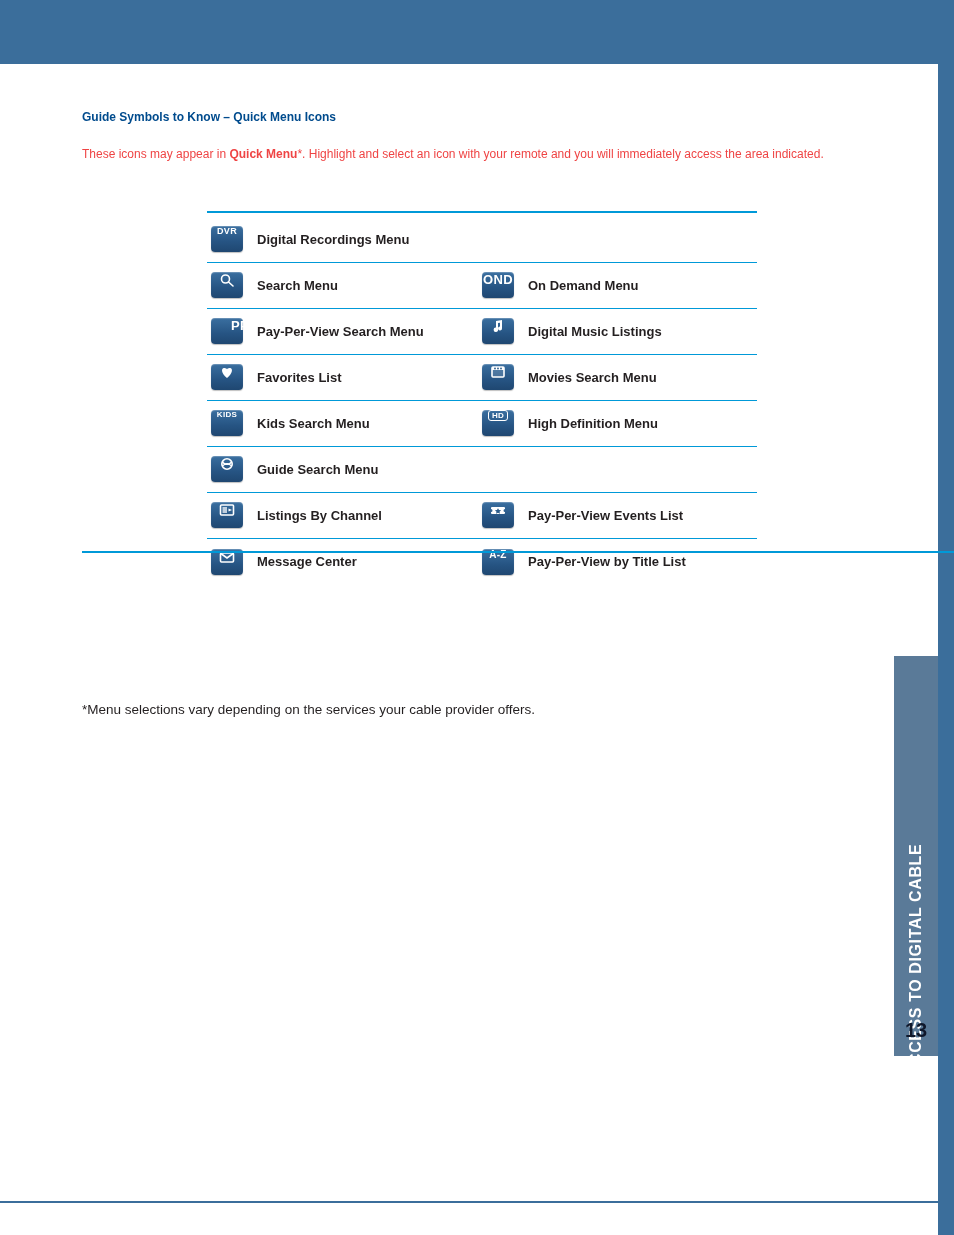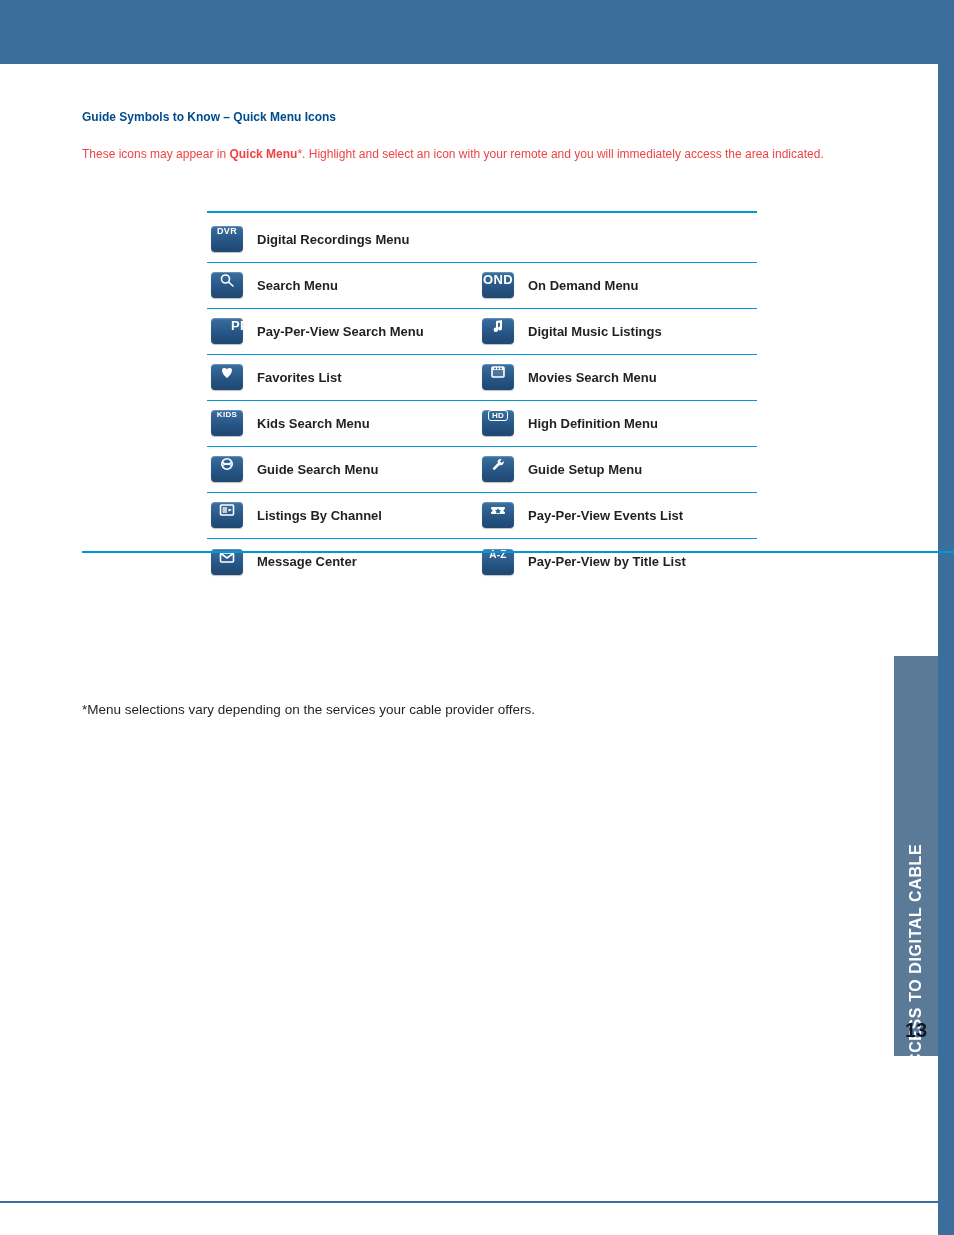--- a/index.html
+++ b/index.html
@@ -256,28 +256,20 @@
         <div class="icon-row">
           <div class="icon-cell">
             <div class="ico">
               <svg width="18" height="16" viewBox="0 0 18 16">
                 <circle cx="9" cy="8" r="5.2" stroke="#fff" fill="none" stroke-width="1.6"></circle>
                 <path stroke="#fff" fill="none" stroke-width="1.6" d="M4.2 6 C7 9 11 9 13.8 6 M4.2 10 C7 7 11 7 13.8 10"></path>
               </svg>
             </div>
             <span class="label">Guide Search Menu</span>
           </div>
-          <div class="icon-cell">
-            <div class="ico">
-              <svg width="18" height="16" viewBox="0 0 18 16">
-                <path fill="#fff" d="M12.8 3.2 a3 3 0 0 0 -4 3.9 L3.5 12.4 l1.8 1.8 5.3 -5.3 a3 3 0 0 0 3.9 -4 l-2 2 -1.7 -1.7 Z"></path>
-              </svg>
-            </div>
-            <span class="label">Guide Setup Menu</span>
-          </div>
         </div>
         <div class="icon-row">
           <div class="icon-cell">
             <div class="ico">
               <svg width="18" height="16" viewBox="0 0 18 16">
                 <rect x="2.5" y="3" width="13" height="10" rx="1" stroke="#fff" fill="none" stroke-width="1.6"></rect>
                 <line x1="4.5" y1="6" x2="9" y2="6" stroke="#fff" stroke-width="1.4"></line>
                 <line x1="4.5" y1="8" x2="9" y2="8" stroke="#fff" stroke-width="1.4"></line>
                 <line x1="4.5" y1="10" x2="9" y2="10" stroke="#fff" stroke-width="1.4"></line>
                 <path fill="#fff" d="M10.5 6.5 L14 8 L10.5 9.5 Z"></path>

